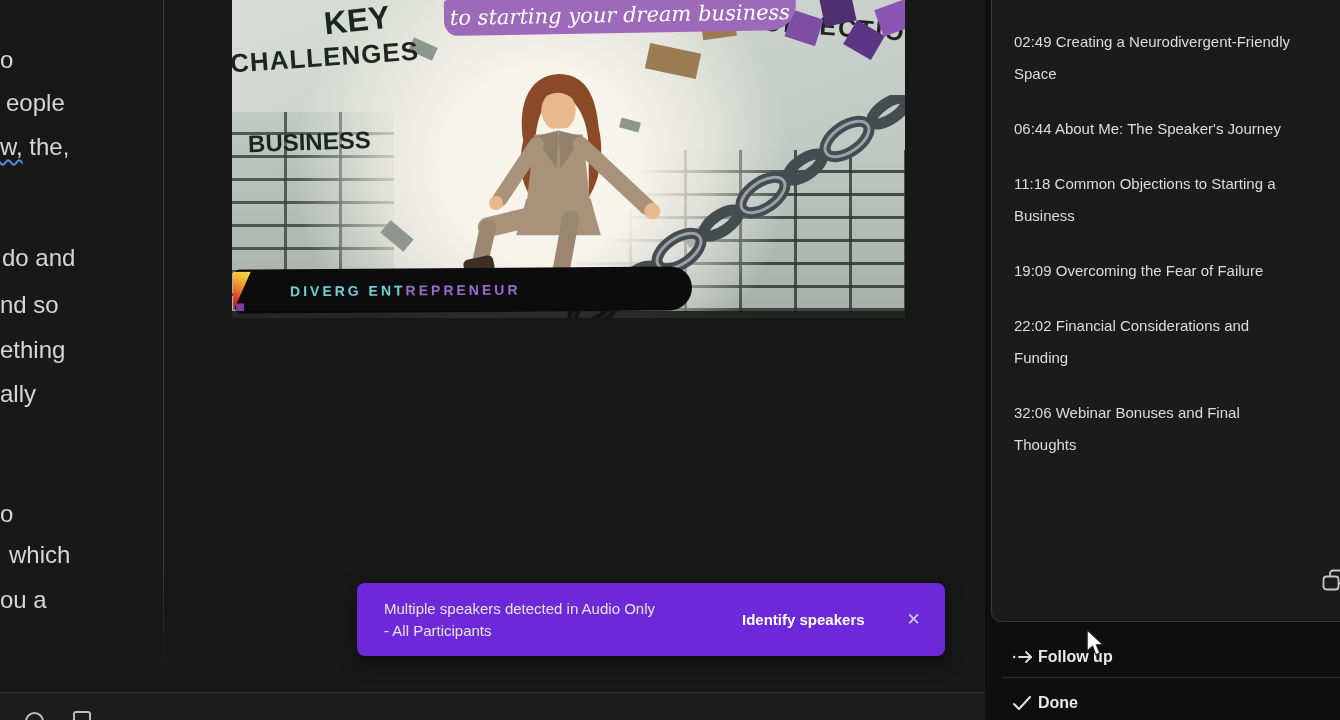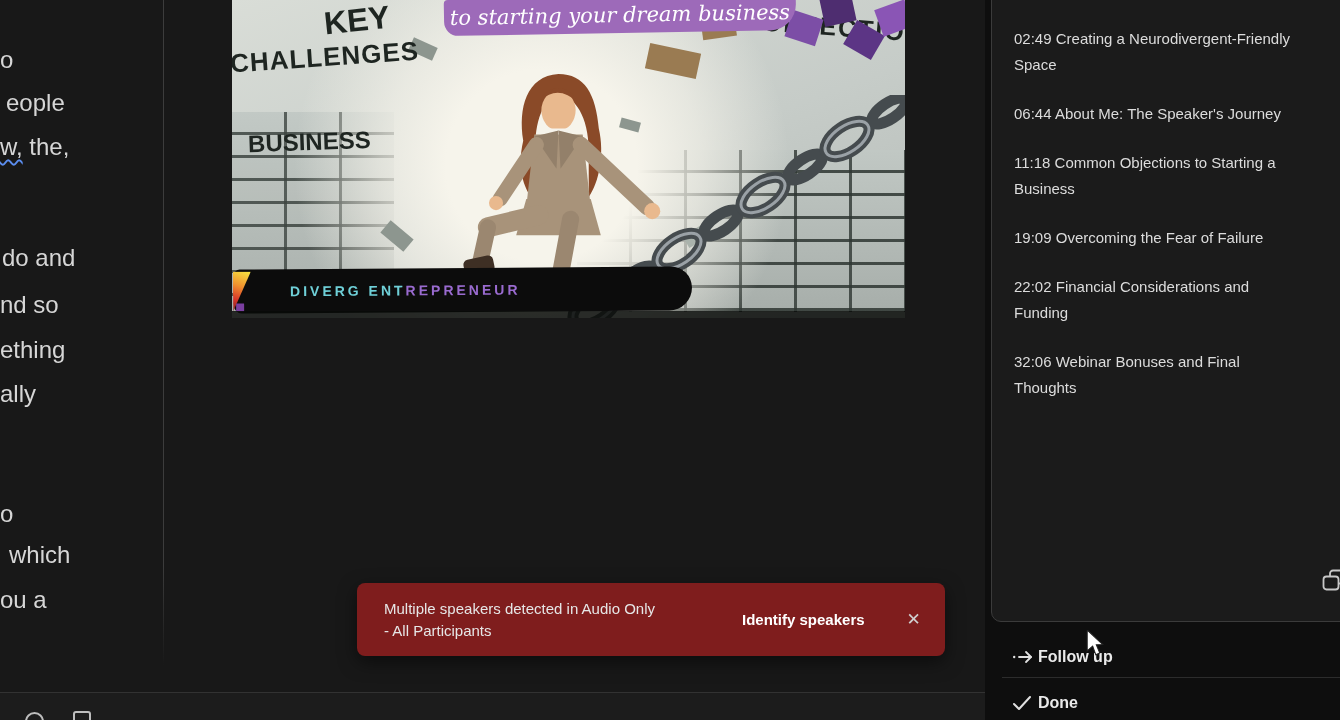--- a/index.html
+++ b/index.html
@@ -46,32 +46,32 @@
   .logo-tri{position:absolute;left:-1px;top:2px;width:18px;height:40px;
             background:linear-gradient(200deg,#f5e642 0%,#f0912e 40%,#d8352a 72%,#7a1f1f 100%);
             clip-path:polygon(0 0,100% 0,0 100%);}
   .logo-chip{position:absolute;left:2px;top:34px;width:8px;height:8px;background:#7b3fa0;}
   .logo-text{margin-left:56px;font-size:14px;font-weight:bold;letter-spacing:3px;white-space:nowrap;}
   .logo-teal{color:#6fd0d8;}
   .logo-purple{color:#9a6bd0;}
   .thumb-bottom{position:absolute;left:0;right:0;bottom:0;height:7px;background:rgba(8,10,8,.85);}
 
   
-  .toast{position:absolute;left:357px;top:583px;width:588px;height:73px;background:#7f1d1d;
+  .toast{position:absolute;left:357px;top:583px;width:588px;height:73px;background:#6d28d9;
          border-radius:8px;box-shadow:0 6px 18px rgba(0,0,0,.5);display:flex;align-items:center;}
   .toast-msg{margin-left:27px;width:330px;font-size:15px;line-height:22px;color:#e6e6e6;}
   .toast-action{margin-left:28px;font-size:15px;font-weight:bold;color:#fff;cursor:pointer;white-space:nowrap;}
   .toast-close{margin-left:42px;font-size:17px;color:#cfcfcf;cursor:pointer;}
 
   
   .right-strip{position:absolute;left:985px;top:0;width:355px;height:720px;background:#0e0e0e;}
   .chapters-panel{position:absolute;left:991px;top:-24px;width:372px;height:646px;background:#1b1b1b;
                   border:1px solid #3b3b3b;border-radius:10px;box-sizing:border-box;
                   padding:49px 28px 0 22px;}
-  .chapter{font-size:15px;line-height:26px;margin-bottom:23px;color:#dcdcdc;max-width:288px;}
+  .chapter{font-size:15px;line-height:32px;margin-bottom:23px;color:#dcdcdc;max-width:288px;}
   .copy-btn{position:absolute;left:330px;top:592px;width:26px;height:24px;cursor:pointer;}
 
   .menu-item{position:absolute;left:990px;width:350px;height:34px;display:flex;align-items:center;cursor:pointer;}
   .menu-icon{width:22px;margin-left:22px;flex:0 0 auto;display:flex;align-items:center;}
   .menu-label{margin-left:4px;font-size:16px;font-weight:600;color:#eaeaea;}
   .menu-divider{position:absolute;left:1002px;top:677px;width:338px;height:1px;background:#2c2c2c;}
 
   .cursor{position:absolute;left:1085px;top:630px;}
 </style>
 </head>

